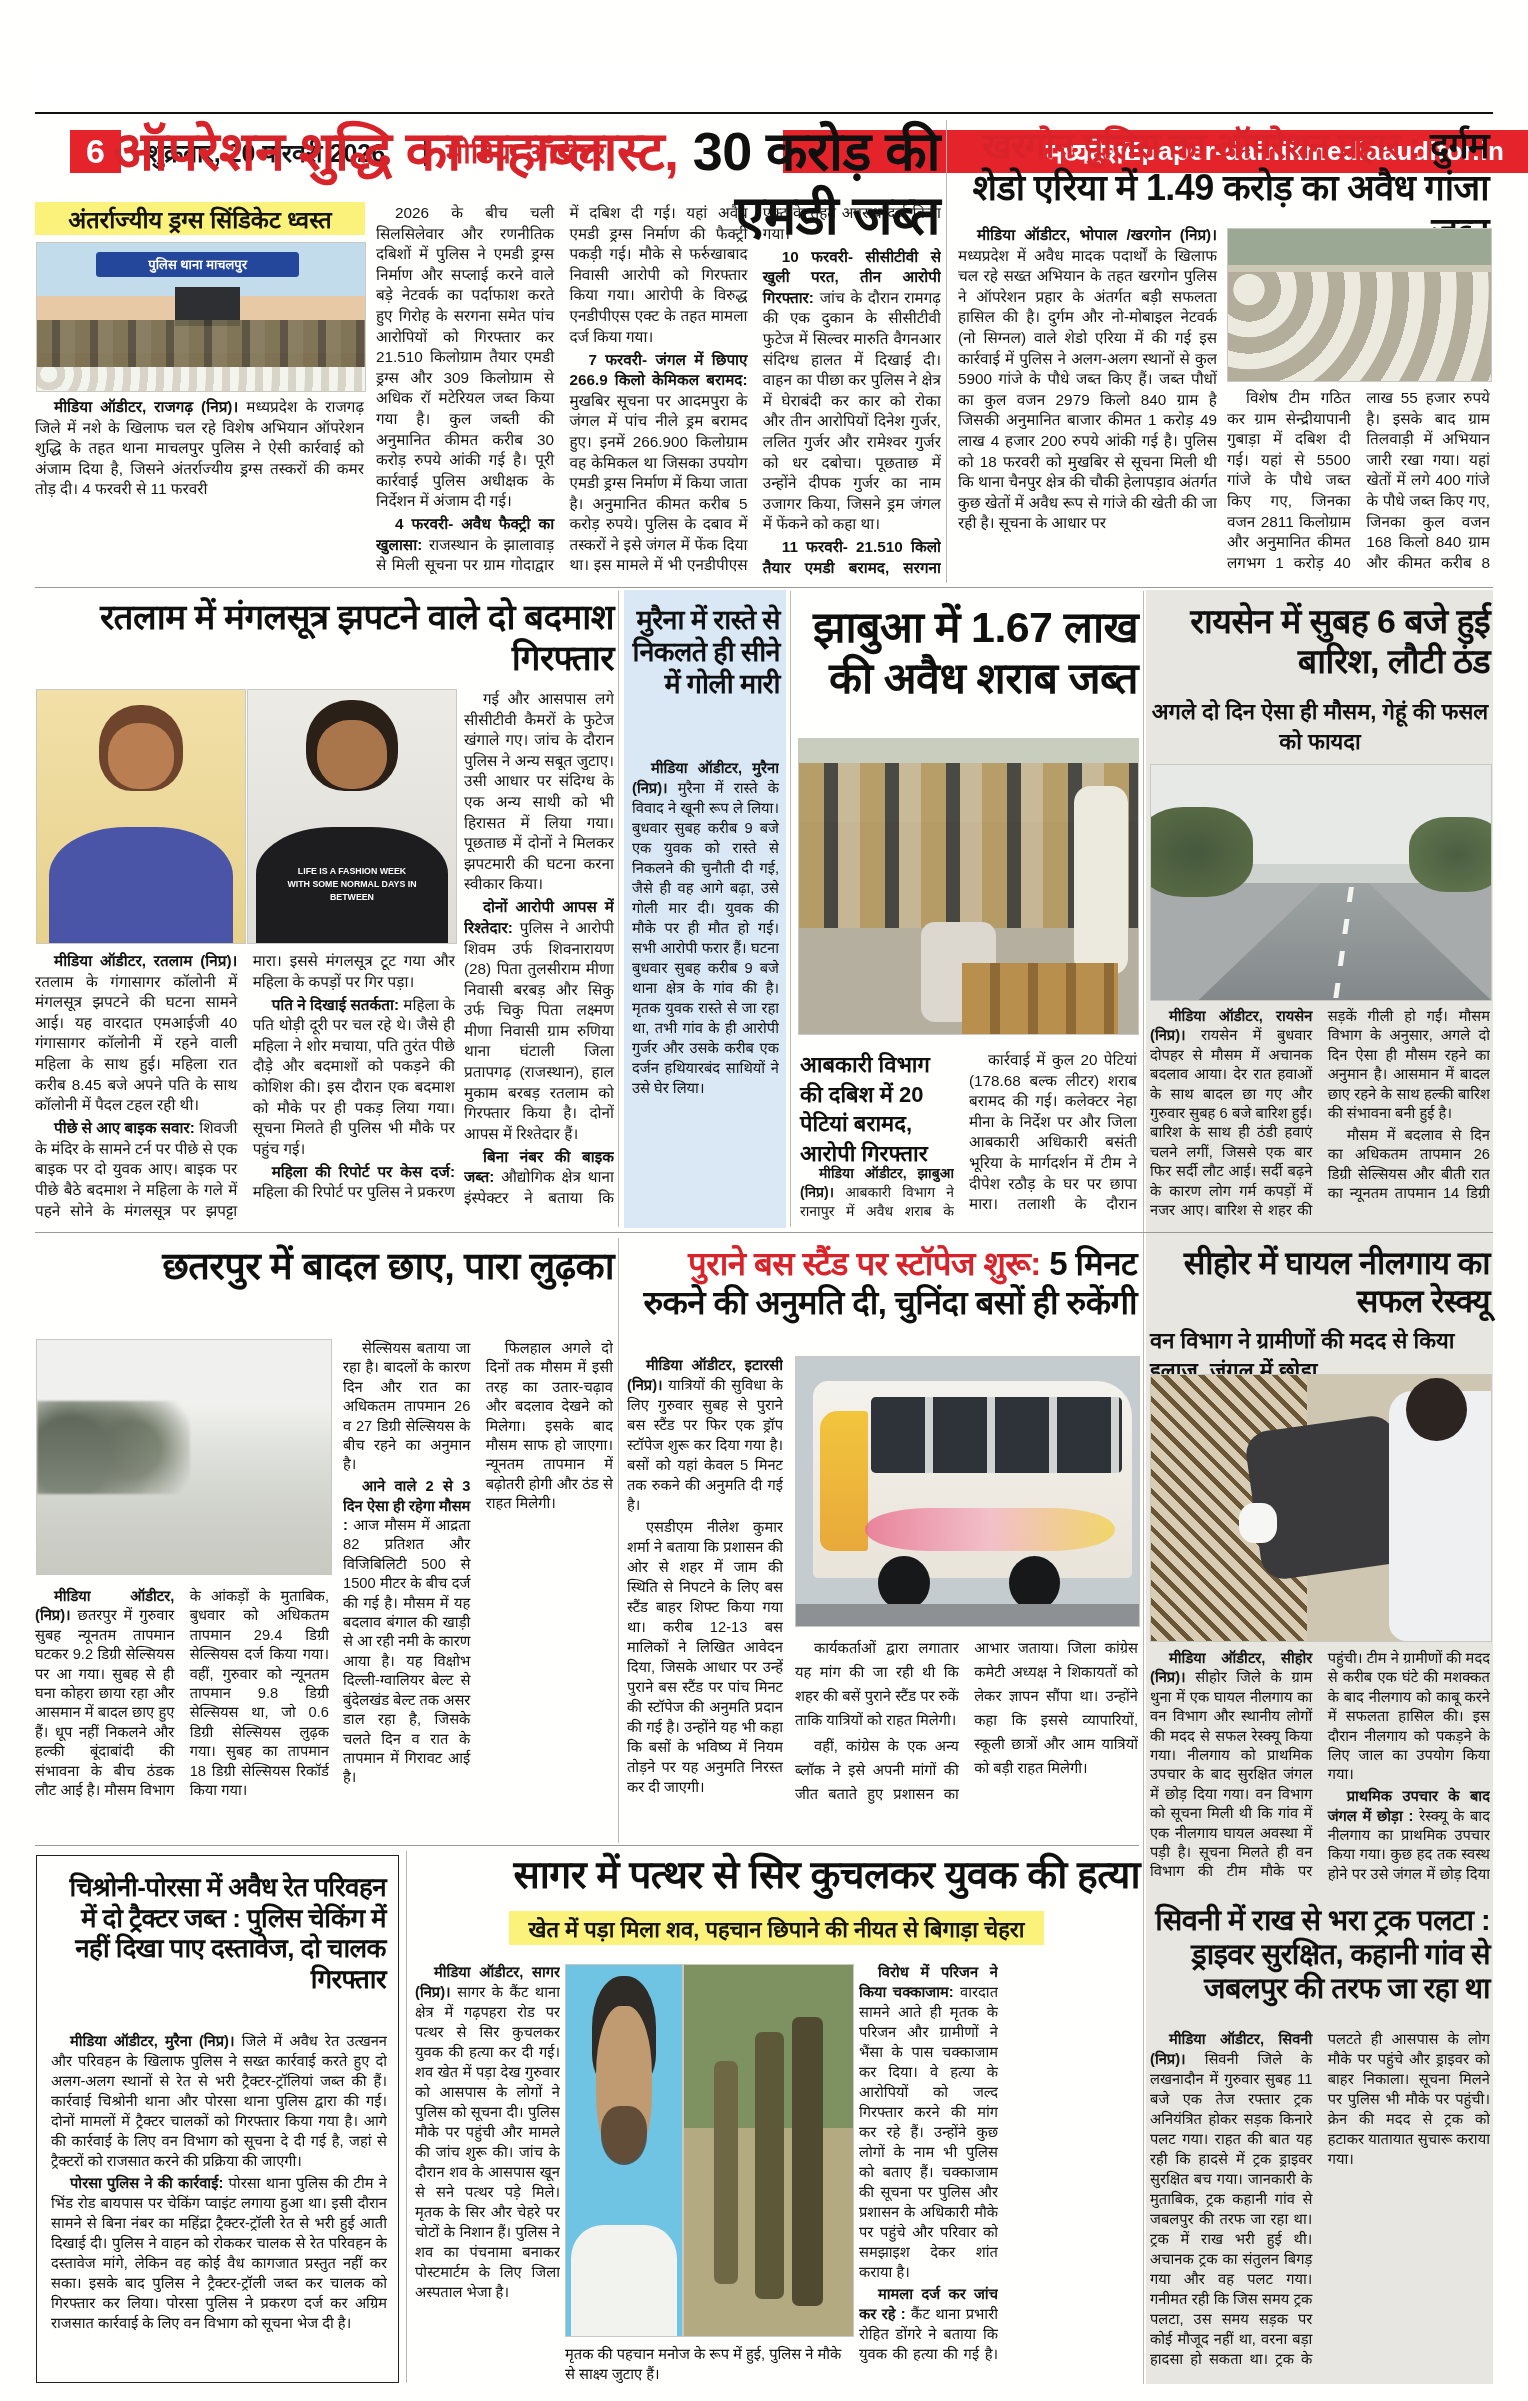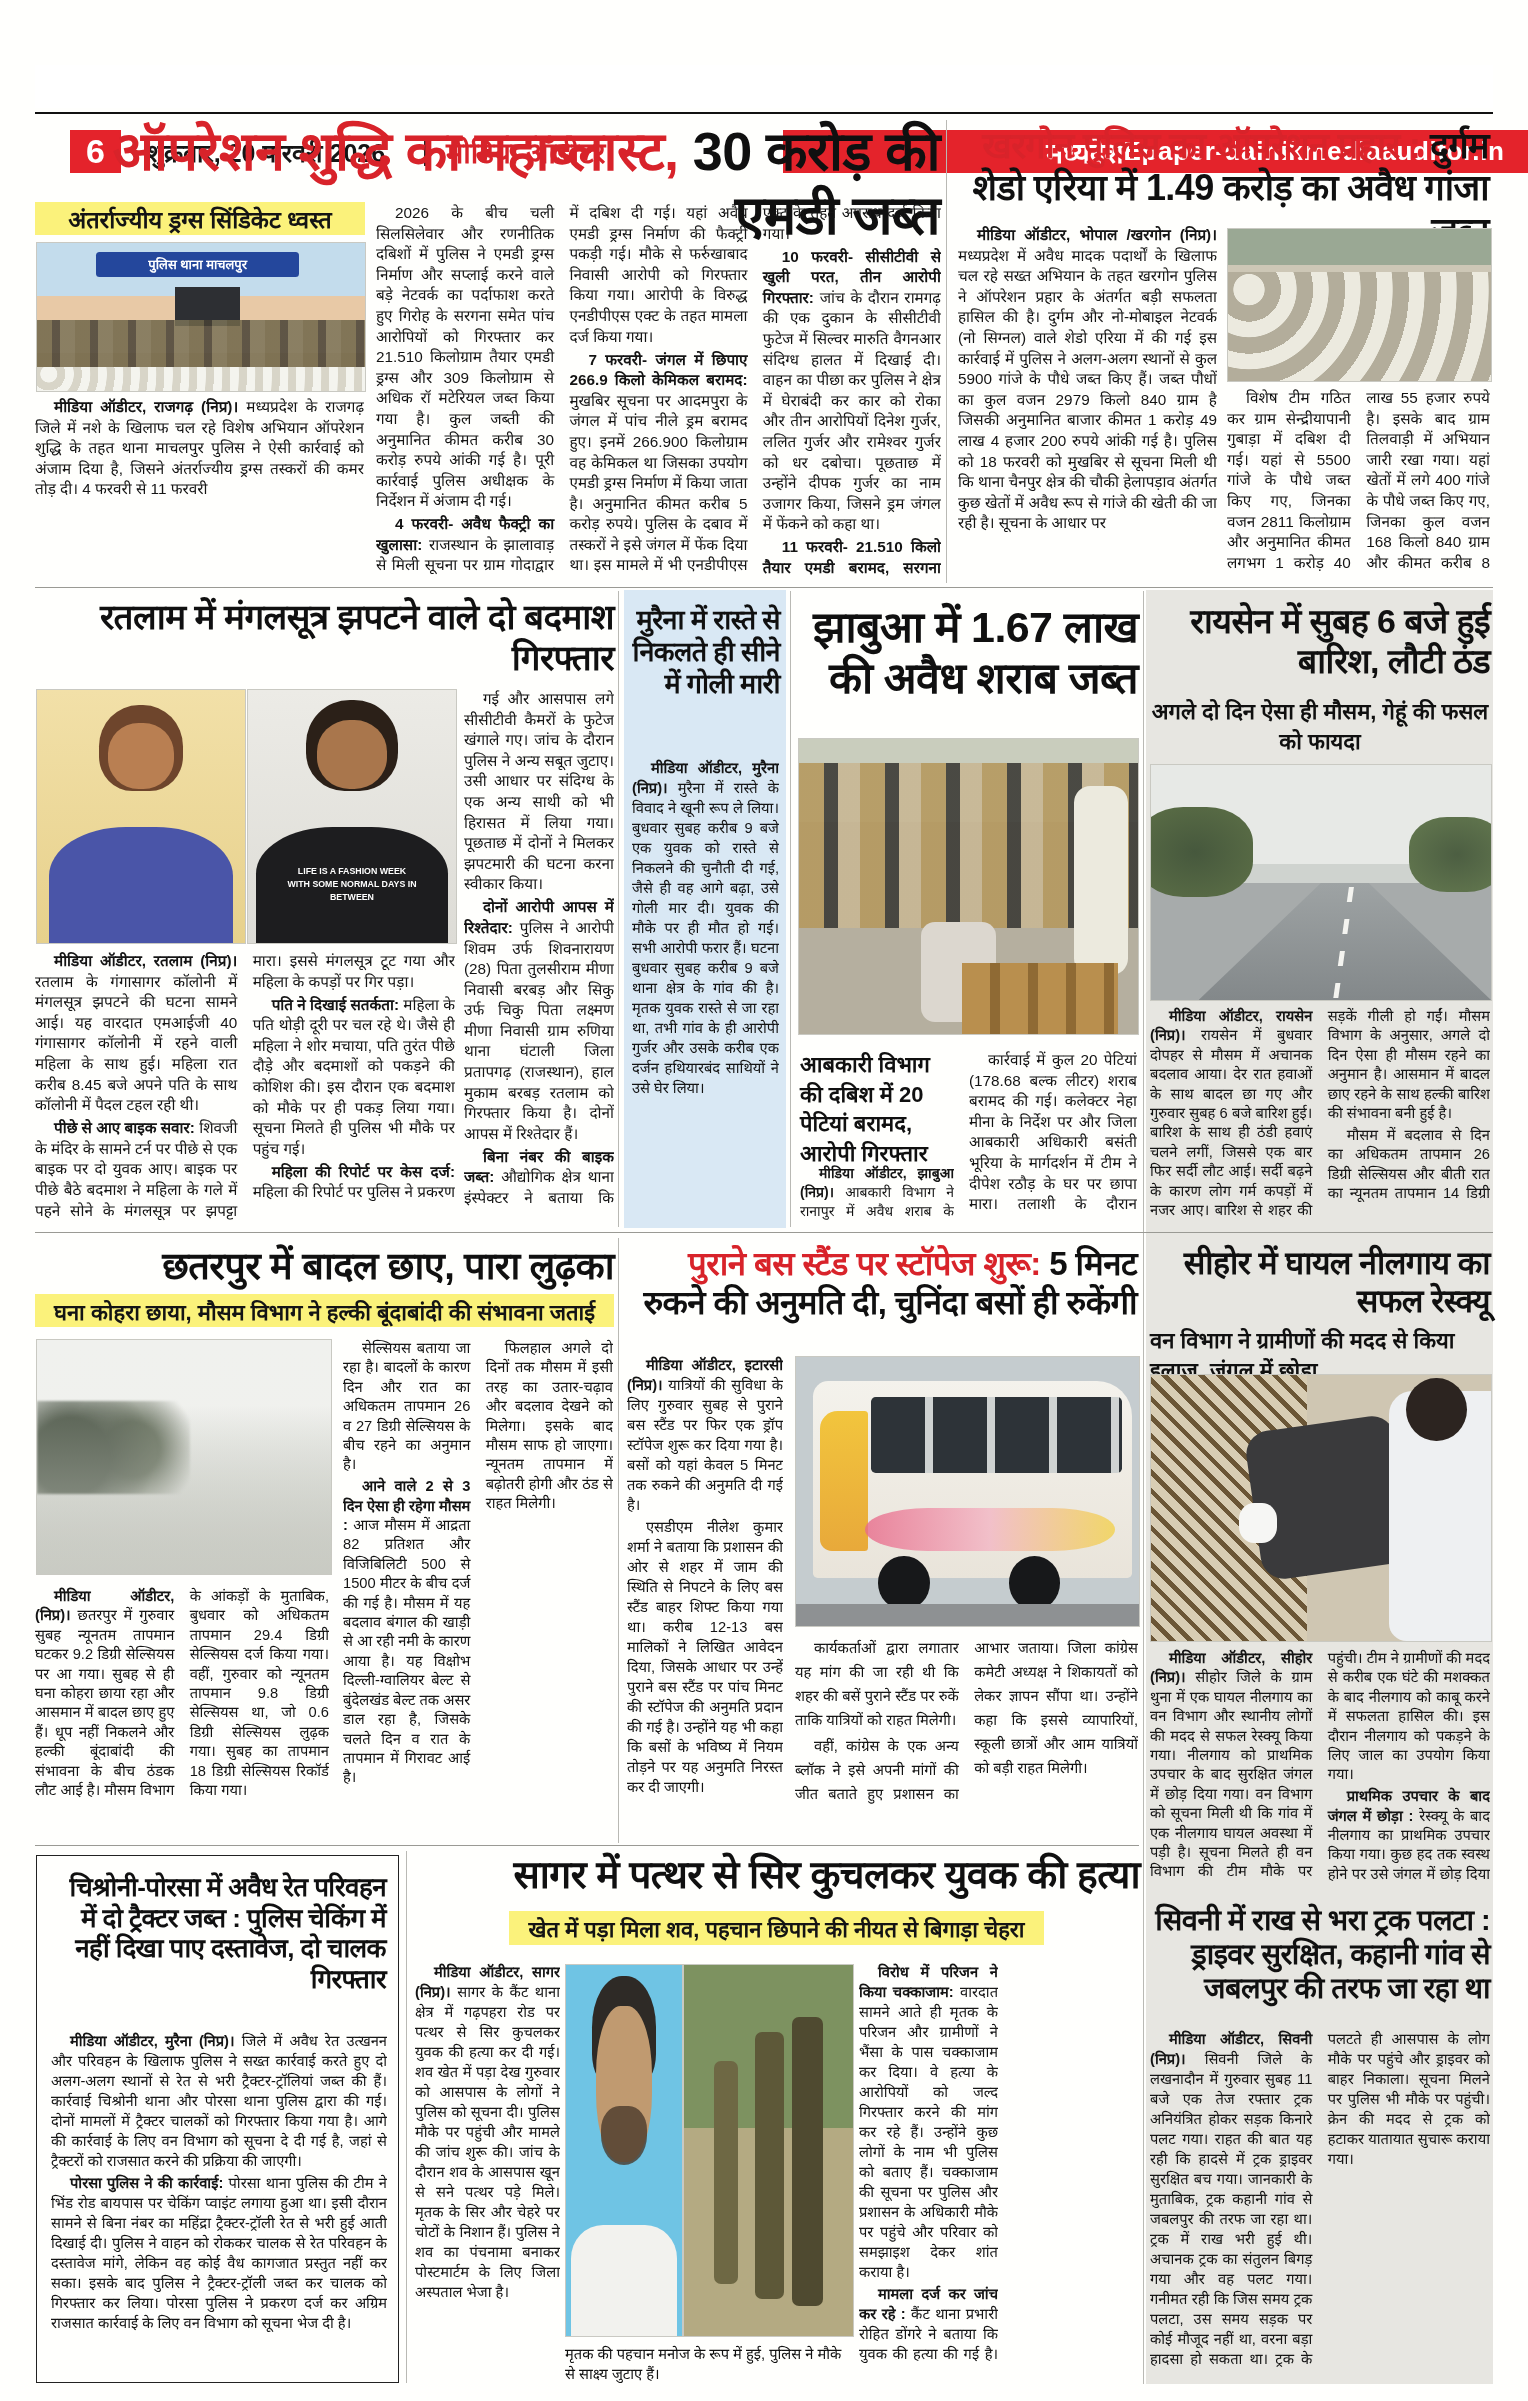--- a/index.html
+++ b/index.html
@@ -163,21 +163,20 @@
     <div class="el" style="left:56%;bottom:0;width:4.7px;height:48%;background:repeating-linear-gradient(#f4f4f0 0 15.3px,transparent 15.3px 32px);transform:skewX(-8deg);"></div>
   </div>
   <div class="cols" style="left:1150px;top:1007px;width:340px;height:215px;column-count:2;font-size:14.7px;line-height:19.4px;">
       <p class="para"><b>मीडिया ऑडीटर, रायसेन (निप्र)। </b>रायसेन में बुधवार दोपहर से मौसम में अचानक बदलाव आया। देर रात हवाओं के साथ बादल छा गए और गुरुवार सुबह 6 बजे बारिश हुई। बारिश के साथ ही ठंडी हवाएं चलने लगीं, जिससे एक बार फिर सर्दी लौट आई। सर्दी बढ़ने के कारण लोग गर्म कपड़ों में नजर आए। बारिश से शहर की सड़कें गीली हो गईं। मौसम विभाग के अनुसार, अगले दो दिन ऐसा ही मौसम रहने का अनुमान है। आसमान में बादल छाए रहने के साथ हल्की बारिश की संभावना बनी हुई है।</p>
       <p class="para">मौसम में बदलाव से दिन का अधिकतम तापमान 26 डिग्री सेल्सियस और बीती रात का न्यूनतम तापमान 14 डिग्री सेल्सियस दर्ज किया गया। रायसेन में इस सीजन में अच्छी बारिश हो चुकी है। किसानों का कहना है कि यह बारिश गेहूं की फसल के लिए फायदेमंद साबित होगी। हालांकि, जिन खेतों में चने की फसल पककर तैयार हो गई है, उन्हें इस बारिश से नुकसान हो सकता है।</p>
     </div>
 
   <div class="hrule" style="left:35px;top:1232px;width:1458px;"></div>
 
   <div class="hl" style="left:35px;top:1244px;width:579px;font-size:38px;">छतरपुर में बादल छाए, पारा लुढ़का</div>
-  <div class="kicker bg-yellow" style="left:35px;top:1294px;width:579px;height:33px;font-size:22px;">घना कोहरा छाया, मौसम विभाग ने हल्की बूंदाबांदी की संभावना जताई</div>
   <div class="photo" style="left:36px;top:1339px;width:294px;height:234px;">
     <div class="el" style="inset:0;background:linear-gradient(#f0f1ee 0 28%,#c6c9c2 64%,#999d92 100%);"></div>
     <div class="el" style="left:0;top:26%;width:52%;height:40%;background:radial-gradient(circle at 22% 60%,#3f4a3a 0 30%,transparent 64%),radial-gradient(circle at 62% 52%,#55604c 0 26%,transparent 62%);filter:blur(1.2px);"></div>
     <div class="el" style="inset:0;background:linear-gradient(transparent,rgba(240,240,235,.55));"></div>
   </div>
   <div class="cols" style="left:343px;top:1339px;width:270px;height:470px;column-count:2;font-size:14.7px;line-height:19.4px;">
       <p class="para">सेल्सियस बताया जा रहा है। बादलों के कारण दिन और रात का अधिकतम तापमान 26 व 27 डिग्री सेल्सियस के बीच रहने का अनुमान है।</p>
       <p class="para"><b>आने वाले 2 से 3 दिन ऐसा ही रहेगा मौसम : </b>आज मौसम में आद्रता 82 प्रतिशत और विजिबिलिटी 500 से 1500 मीटर के बीच दर्ज की गई है। मौसम में यह बदलाव बंगाल की खाड़ी से आ रही नमी के कारण आया है। यह विक्षोभ दिल्ली-ग्वालियर बेल्ट से बुंदेलखंड बेल्ट तक असर डाल रहा है, जिसके चलते दिन व रात के तापमान में गिरावट आई है।</p>
       <p class="para">फिलहाल अगले दो दिनों तक मौसम में इसी तरह का उतार-चढ़ाव और बदलाव देखने को मिलेगा। इसके बाद मौसम साफ हो जाएगा। न्यूनतम तापमान में बढ़ोतरी होगी और ठंड से राहत मिलेगी।</p>
     </div>

